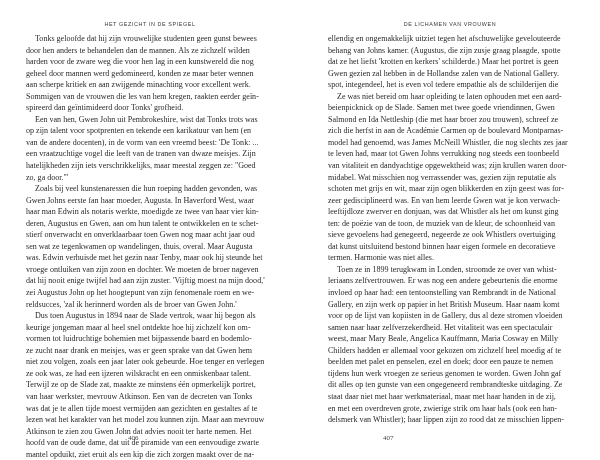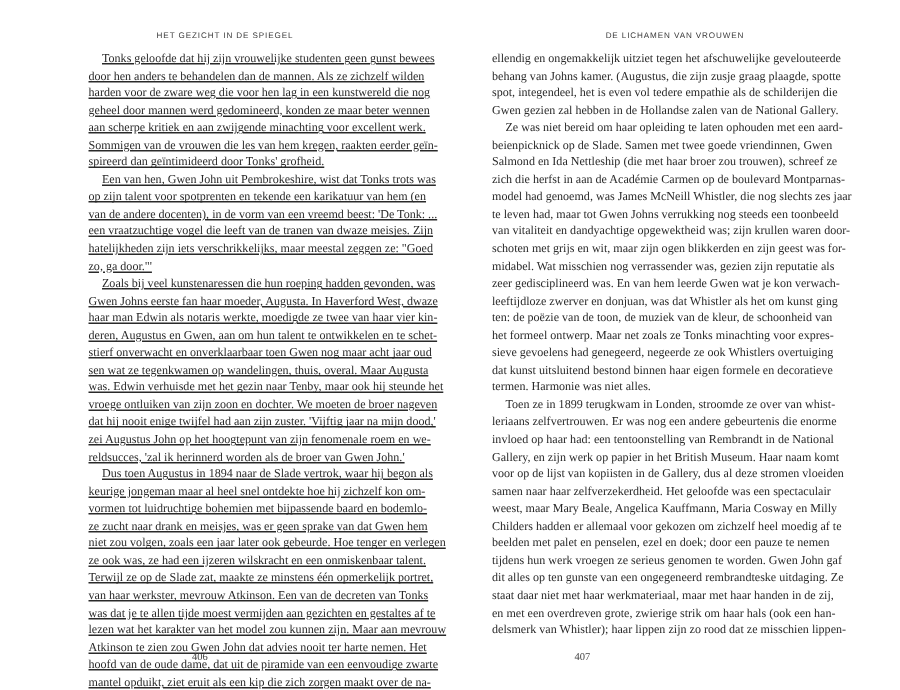--- a/index.html
+++ b/index.html
@@ -12,21 +12,21 @@
   .page { position: relative; width: 300px; height: 460px; }
   .running-head {
     position: absolute; top: 21px; left: 0; width: 100%;
     text-align: center; font-family: "Liberation Sans", "DejaVu Sans", sans-serif;
     font-size: 5.4px; letter-spacing: 0.6px; color: #3a3a3a;
   }
   .text-block {
     position: absolute; top: 33px;
     font-size: 8.05px; line-height: 11.55px;
   }
-  .page.left .text-block { left: 59px; width: 222px; text-decoration: underline; }
+  .page.left .text-block { left: 26px; width: 222px; }
   .page.right .text-block { left: 28px; width: 222px; }
   .line {
     display: block; white-space: nowrap; text-align: justify;
     text-align-last: justify; height: 11.55px; overflow: visible;
   }
   .line.last { text-align-last: left; }
   .line.indent { padding-left: 9px; }
   .folio {
     position: absolute; top: 434px; font-size: 7px; color: #444;
   }
@@ -47,28 +47,28 @@
         <span class="line">aan scherpe kritiek en aan zwijgende minachting voor excellent werk.</span>
         <span class="line">Sommigen van de vrouwen die les van hem kregen, raakten eerder geïn-</span>
         <span class="line last">spireerd dan geïntimideerd door Tonks' grofheid.</span>
         <span class="line indent">Een van hen, Gwen John uit Pembrokeshire, wist dat Tonks trots was</span>
         <span class="line">op zijn talent voor spotprenten en tekende een karikatuur van hem (en</span>
         <span class="line">van de andere docenten), in de vorm van een vreemd beest: 'De Tonk: ...</span>
         <span class="line">een vraatzuchtige vogel die leeft van de tranen van dwaze meisjes. Zijn</span>
         <span class="line">hatelijkheden zijn iets verschrikkelijks, maar meestal zeggen ze: "Goed</span>
         <span class="line last">zo, ga door."'</span>
         <span class="line indent">Zoals bij veel kunstenaressen die hun roeping hadden gevonden, was</span>
-        <span class="line">Gwen Johns eerste fan haar moeder, Augusta. In Haverford West, dwaze</span>
+        <span class="line">Gwen Johns eerste fan haar moeder, Augusta. In Haverford West, waar</span>
         <span class="line">haar man Edwin als notaris werkte, moedigde ze twee van haar vier kin-</span>
         <span class="line">deren, Augustus en Gwen, aan om hun talent te ontwikkelen en te schet-</span>
         <span class="line">stierf onverwacht en onverklaarbaar toen Gwen nog maar acht jaar oud</span>
         <span class="line">sen wat ze tegenkwamen op wandelingen, thuis, overal. Maar Augusta</span>
         <span class="line">was. Edwin verhuisde met het gezin naar Tenby, maar ook hij steunde het</span>
         <span class="line">vroege ontluiken van zijn zoon en dochter. We moeten de broer nageven</span>
-        <span class="line">dat hij nooit enige twijfel had aan zijn zuster. 'Vijftig jaar na mijn dood,'</span>
+        <span class="line">dat hij nooit enige twijfel had aan zijn zuster. 'Vijftig moest na mijn dood,'</span>
         <span class="line">zei Augustus John op het hoogtepunt van zijn fenomenale roem en we-</span>
         <span class="line last">reldsucces, 'zal ik herinnerd worden als de broer van Gwen John.'</span>
         <span class="line indent">Dus toen Augustus in 1894 naar de Slade vertrok, waar hij begon als</span>
         <span class="line">keurige jongeman maar al heel snel ontdekte hoe hij zichzelf kon om-</span>
         <span class="line">vormen tot luidruchtige bohemien met bijpassende baard en bodemlo-</span>
         <span class="line">ze zucht naar drank en meisjes, was er geen sprake van dat Gwen hem</span>
         <span class="line">niet zou volgen, zoals een jaar later ook gebeurde. Hoe tenger en verlegen</span>
         <span class="line">ze ook was, ze had een ijzeren wilskracht en een onmiskenbaar talent.</span>
         <span class="line">Terwijl ze op de Slade zat, maakte ze minstens één opmerkelijk portret,</span>
         <span class="line">van haar werkster, mevrouw Atkinson. Een van de decreten van Tonks</span>
@@ -78,44 +78,44 @@
         <span class="line">hoofd van de oude dame, dat uit de piramide van een eenvoudige zwarte</span>
         <span class="line">mantel opduikt, ziet eruit als een kip die zich zorgen maakt over de na-</span>
       </div>
     <div class="folio">406</div>
   </div>
   <div class="page right">
     <div class="running-head">DE LICHAMEN VAN VROUWEN</div>
     <div class="text-block" id="right-body">
         <span class="line">ellendig en ongemakkelijk uitziet tegen het afschuwelijke gevelouteerde</span>
         <span class="line">behang van Johns kamer. (Augustus, die zijn zusje graag plaagde, spotte</span>
+        <span class="line">dat ze het liefst 'krotten en kerkers' schilderde.) Maar het portret is geen</span>
+        <span class="line last">Gwen gezien zal hebben in de Hollandse zalen van de National Gallery.</span>
         <span class="line">spot, integendeel, het is even vol tedere empathie als de schilderijen die</span>
-        <span class="line last">Gwen gezien zal hebben in de Hollandse zalen van de National Gallery.</span>
         <span class="line indent">Ze was niet bereid om haar opleiding te laten ophouden met een aard-</span>
         <span class="line">beienpicknick op de Slade. Samen met twee goede vriendinnen, Gwen</span>
         <span class="line">Salmond en Ida Nettleship (die met haar broer zou trouwen), schreef ze</span>
         <span class="line">zich die herfst in aan de Académie Carmen op de boulevard Montparnas-</span>
         <span class="line">model had genoemd, was James McNeill Whistler, die nog slechts zes jaar</span>
         <span class="line">te leven had, maar tot Gwen Johns verrukking nog steeds een toonbeeld</span>
         <span class="line">van vitaliteit en dandyachtige opgewektheid was; zijn krullen waren door-</span>
+        <span class="line">midabel. Wat misschien nog verrassender was, gezien zijn reputatie als</span>
         <span class="line">schoten met grijs en wit, maar zijn ogen blikkerden en zijn geest was for-</span>
-        <span class="line">midabel. Wat misschien nog verrassender was, gezien zijn reputatie als</span>
         <span class="line">zeer gedisciplineerd was. En van hem leerde Gwen wat je kon verwach-</span>
         <span class="line">leeftijdloze zwerver en donjuan, was dat Whistler als het om kunst ging</span>
         <span class="line">ten: de poëzie van de toon, de muziek van de kleur, de schoonheid van</span>
-        <span class="line">het formeel ontwerp. Maar net zoals ze Tonks minachting voor expres-</span>
         <span class="line">sieve gevoelens had genegeerd, negeerde ze ook Whistlers overtuiging</span>
         <span class="line">dat kunst uitsluitend bestond binnen haar eigen formele en decoratieve</span>
         <span class="line last">termen. Harmonie was niet alles.</span>
         <span class="line indent">Toen ze in 1899 terugkwam in Londen, stroomde ze over van whist-</span>
         <span class="line">leriaans zelfvertrouwen. Er was nog een andere gebeurtenis die enorme</span>
         <span class="line">invloed op haar had: een tentoonstelling van Rembrandt in de National</span>
         <span class="line">Gallery, en zijn werk op papier in het British Museum. Haar naam komt</span>
         <span class="line">voor op de lijst van kopiisten in de Gallery, dus al deze stromen vloeiden</span>
-        <span class="line">samen naar haar zelfverzekerdheid. Het geloofde was een spectaculair</span>
+        <span class="line">samen naar haar zelfverzekerdheid. Het vitaliteit was een spectaculair</span>
         <span class="line">weest, maar Mary Beale, Angelica Kauffmann, Maria Cosway en Milly</span>
         <span class="line">Childers hadden er allemaal voor gekozen om zichzelf heel moedig af te</span>
         <span class="line">beelden met palet en penselen, ezel en doek; door een pauze te nemen</span>
         <span class="line">tijdens hun werk vroegen ze serieus genomen te worden. Gwen John gaf</span>
         <span class="line">dit alles op ten gunste van een ongegeneerd rembrandteske uitdaging. Ze</span>
         <span class="line">staat daar niet met haar werkmateriaal, maar met haar handen in de zij,</span>
         <span class="line">en met een overdreven grote, zwierige strik om haar hals (ook een han-</span>
         <span class="line">delsmerk van Whistler); haar lippen zijn zo rood dat ze misschien lippen-</span>
       </div>
     <div class="folio" style="left:83px;">407</div>

